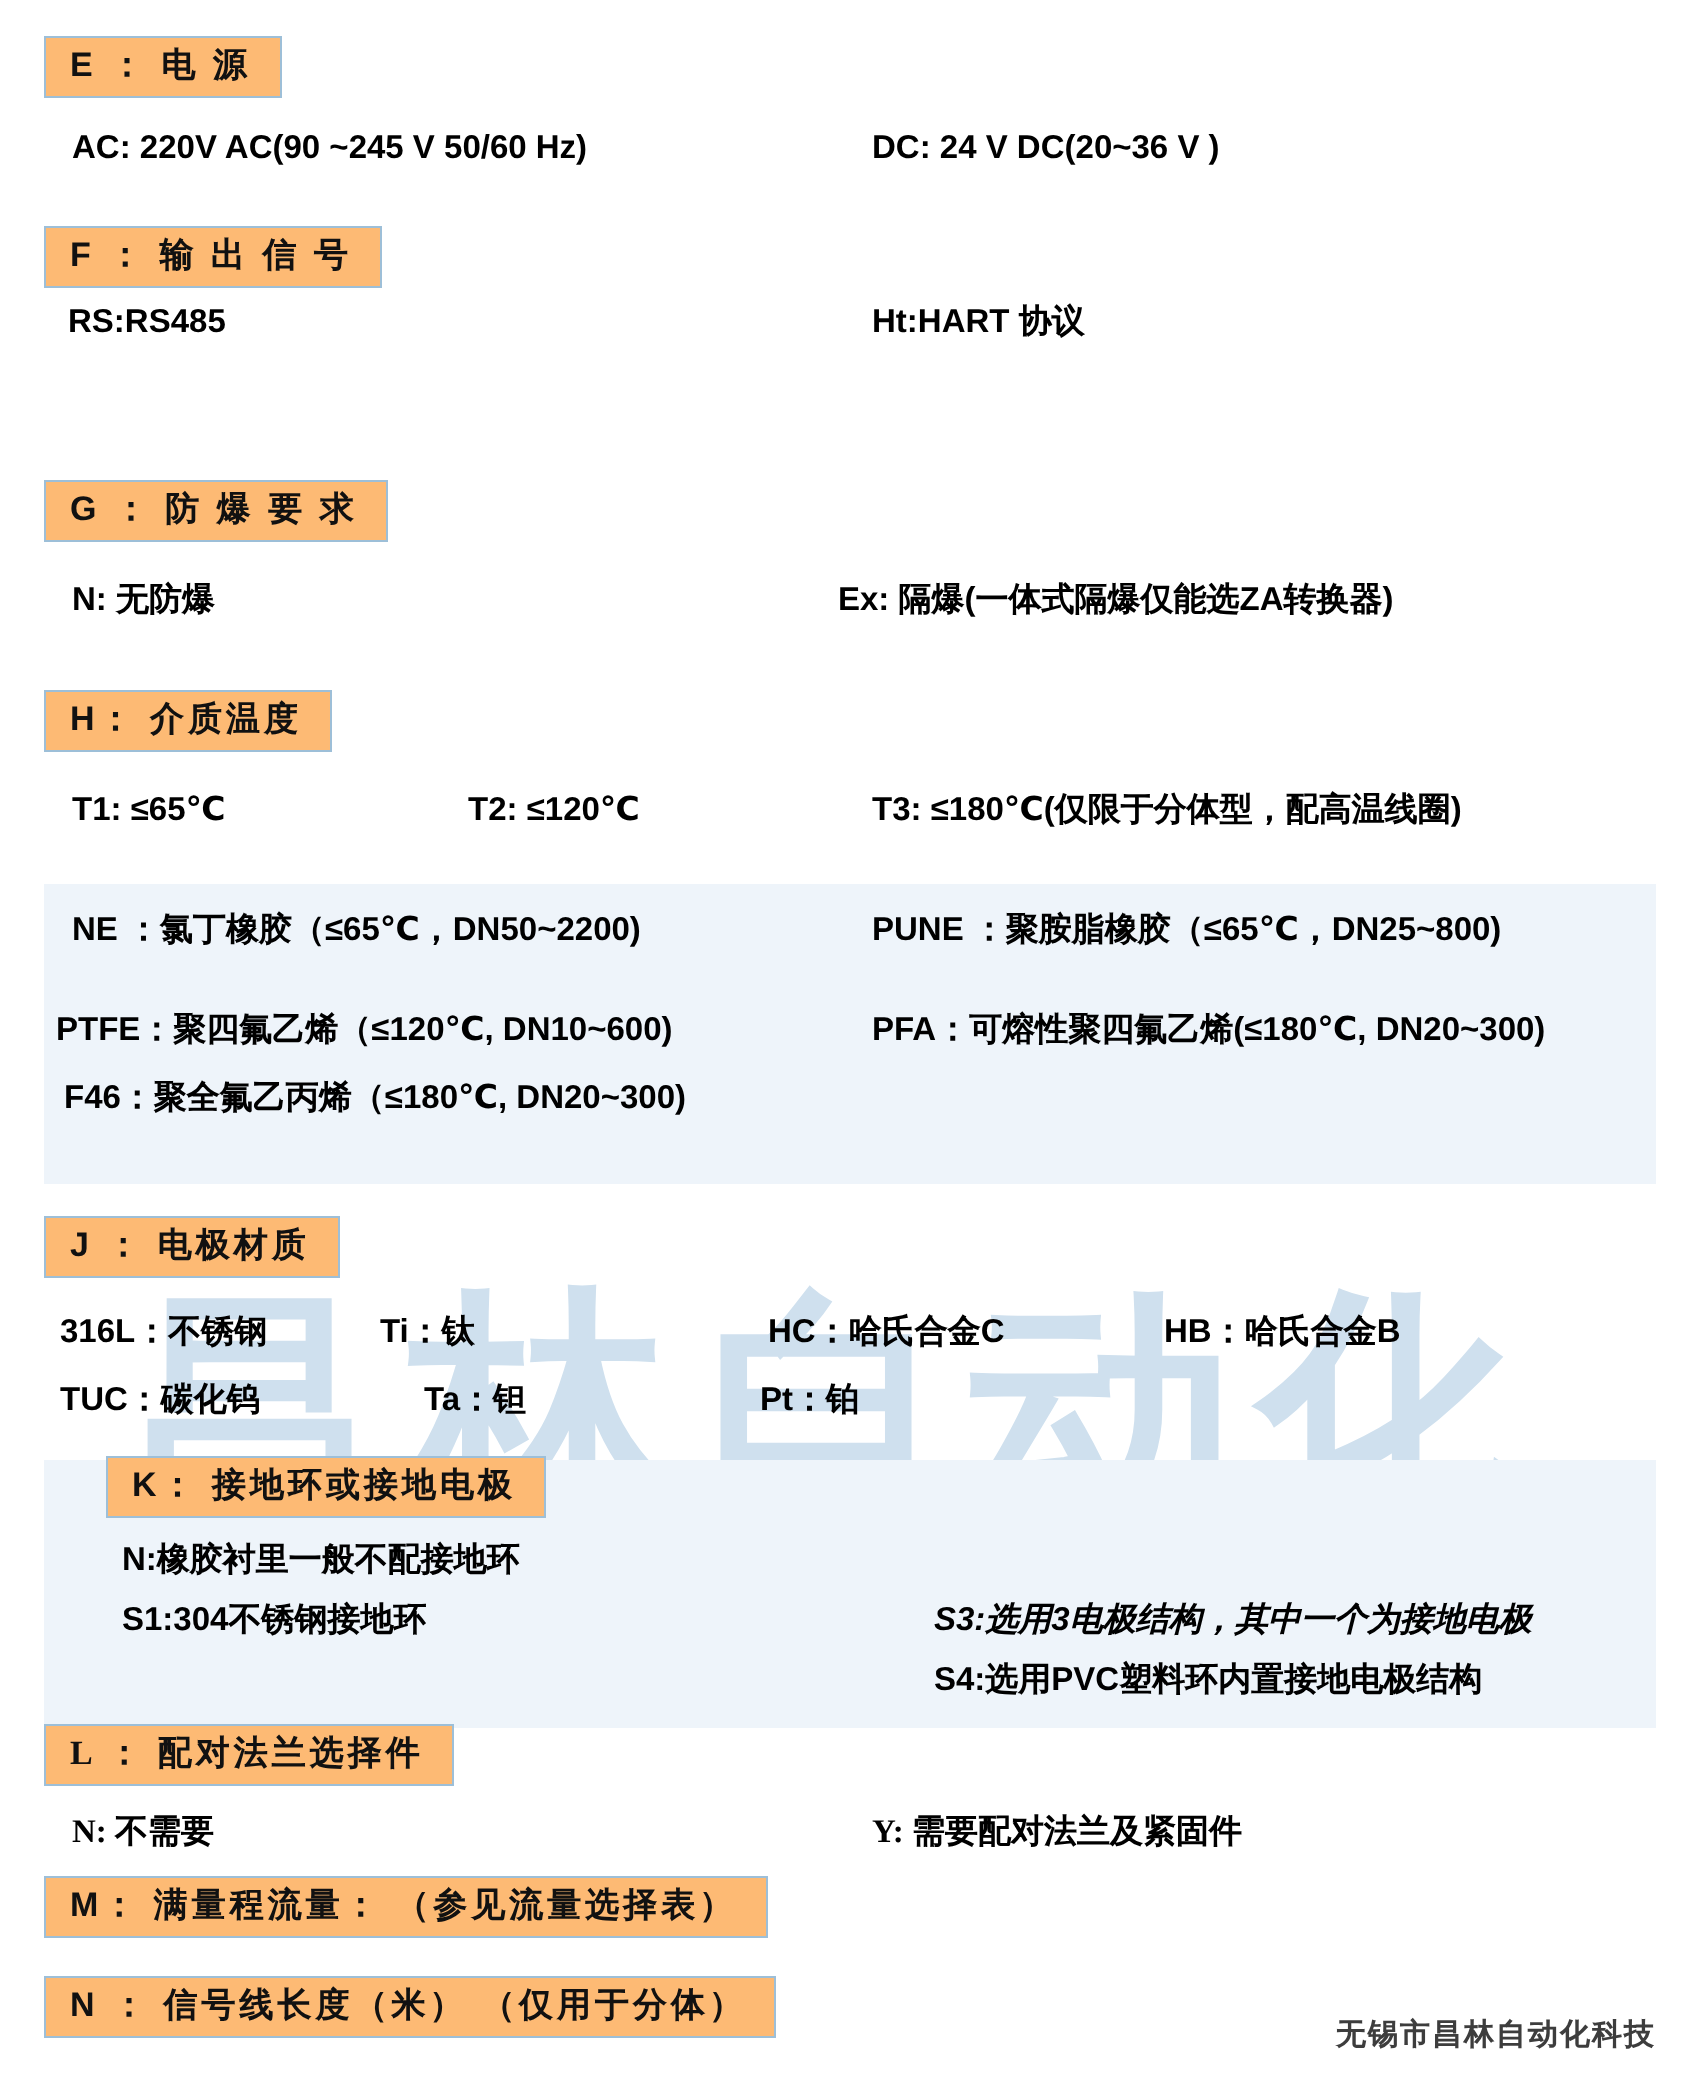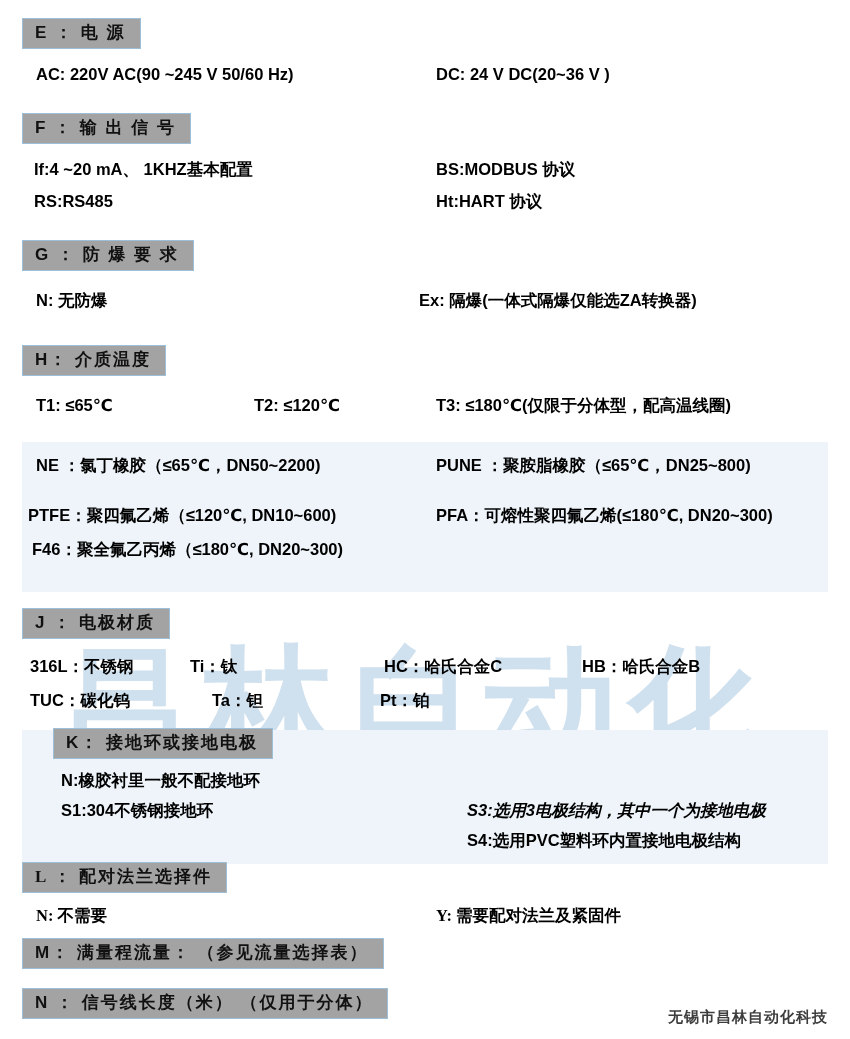--- a/index.html
+++ b/index.html
@@ -54,21 +54,21 @@
     position: relative;
     z-index: 2;
   }
 
   .section {
     position: relative;
   }
 
   .sec-head {
     display: inline-block;
-    background: #a3a3a3;
+    background: #fdba74;
     border: 1px solid #9dbfd8;
     color: #111;
     font-size: 17px;
     font-weight: bold;
     padding: 4px 14px 5px 12px;
     letter-spacing: 2px;
     line-height: 1.2;
   }
 
   .row {
@@ -124,43 +124,39 @@
   <div class="section abs" style="left:22px;top:18px;">
     <div class="sec-head">E ：  电 源</div>
     <div class="rowbox" style="margin-top:14px;">
       <div class="row col" style="left:14px;">AC:  220V AC(90 ~245 V  50/60 Hz)</div>
       <div class="row col" style="left:414px;">DC:  24 V DC(20~36 V )</div>
     </div>
   </div>
 
   <div class="section abs" style="left:22px;top:113px;">
     <div class="sec-head">F ：  输 出 信 号</div>
-    <div class="rowbox" style="margin-top:14px;">
-      <div class="row col" style="left:12px;">If:4 ~20 mA、 1KHZ基本配置</div>
-      <div class="row col" style="left:414px;">BS:MODBUS 协议</div>
-    </div>
     <div class="rowbox" style="margin-top:6px;">
       <div class="row col" style="left:12px;">RS:RS485</div>
       <div class="row col" style="left:414px;">Ht:HART  协议</div>
     </div>
   </div>
 
   <div class="section abs" style="left:22px;top:240px;">
     <div class="sec-head">G ： 防 爆 要 求</div>
     <div class="rowbox" style="margin-top:18px;">
       <div class="row col" style="left:14px;">N: 无防爆</div>
       <div class="row col" style="left:397px;">Ex: 隔爆(一体式隔爆仅能选ZA转换器)</div>
     </div>
   </div>
 
   <div class="section abs" style="left:22px;top:345px;">
     <div class="sec-head">H： 介质温度</div>
     <div class="rowbox" style="margin-top:18px;">
       <div class="row col" style="left:14px;">T1:  ≤65℃</div>
-      <div class="row col" style="left:232px;">T2:  ≤120℃</div>
+      <div class="row col" style="left:212px;">T2:  ≤120℃</div>
       <div class="row col" style="left:414px;">T3: ≤180℃(仅限于分体型，配高温线圈)</div>
     </div>
   </div>
 
   <div class="section abs" style="left:22px;top:440px;">
     <div class="rowbox" style="margin-top:14px;">
       <div class="row col" style="left:14px;">NE ：氯丁橡胶（≤65℃，DN50~2200)</div>
       <div class="row col" style="left:414px;">PUNE ：聚胺脂橡胶（≤65℃，DN25~800)</div>
     </div>
     <div class="rowbox" style="margin-top:24px;">

